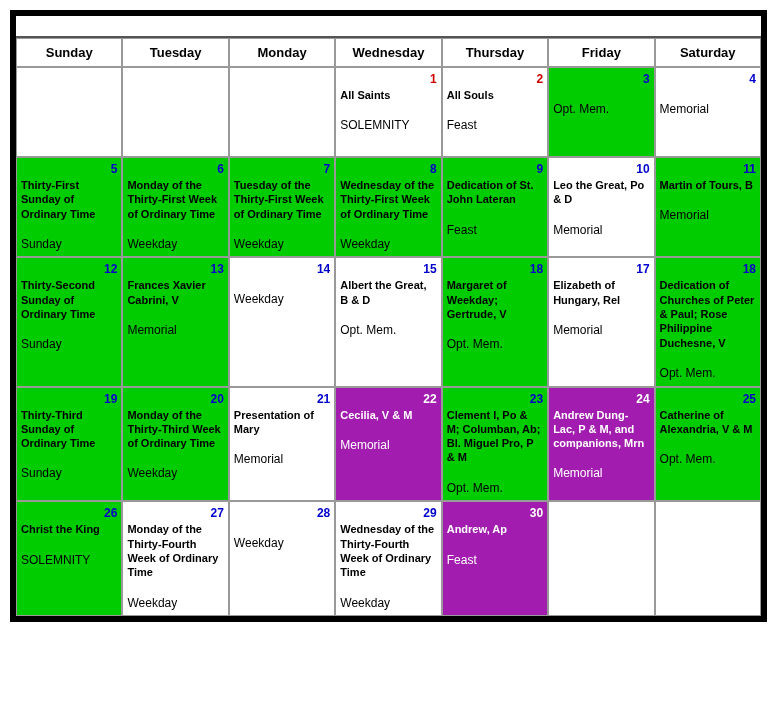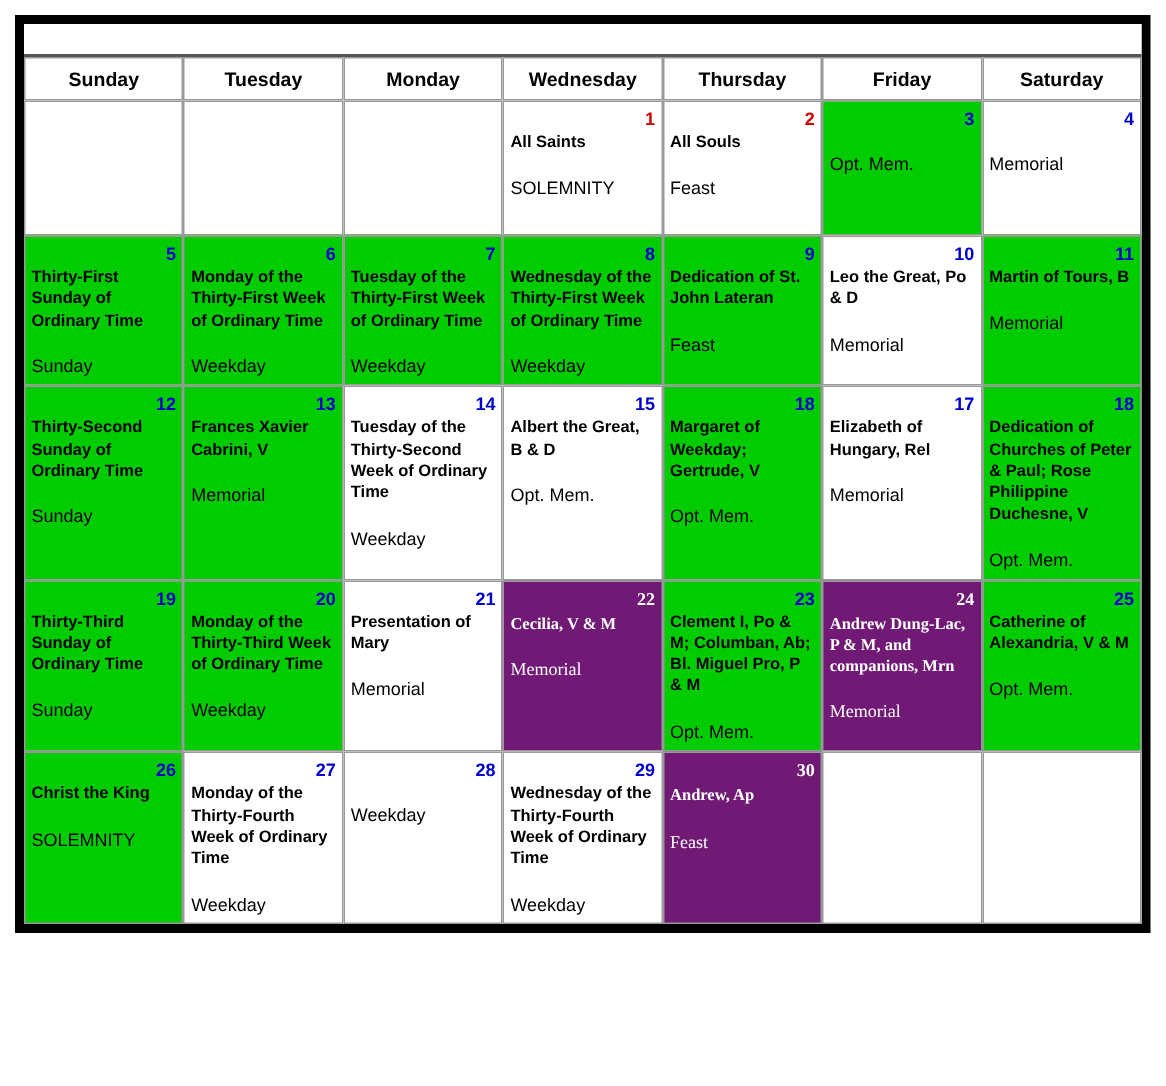--- a/index.html
+++ b/index.html
@@ -5,21 +5,21 @@
     * { box-sizing: border-box; margin: 0; padding: 0; }
     body { font-family: Arial, sans-serif; background: #fff; display: flex; justify-content: center; align-items: flex-start; padding: 10px; }
     .calendar-wrapper { border: 6px solid #000000; width: 760px; }
     .calendar-title { text-align: center; font-size: 22px; font-weight: bold; padding: 10px; background: #fff; border-bottom: 2px solid #555; }
     .calendar-grid { display: grid; grid-template-columns: repeat(7, 1fr); }
     .day-header { background: #fff; border: 1px solid #999; text-align: center; font-weight: bold; padding: 6px 2px; font-size: 13px; }
     .day-cell { border: 1px solid #999; padding: 4px; vertical-align: top; min-height: 90px; font-size: 11px; }
     .day-cell.empty { background: #fff; }
     .day-cell.white { background: #fff; }
     .day-cell.green { background: #00cc00; }
-    .day-cell.red { background: #701a75; color: #fff; font-family: Liberation Serif, serif; }
+    .day-cell.red { background: #a21caf; color: #fff; }
     .day-num { font-size: 12px; font-weight: bold; color: #0000cc; display: block; text-align: right; margin-bottom: 2px; }
     .day-cell.red .day-num { color: #fff; }
     .day-name { font-size: 11px; font-weight: bold; display: block; line-height: 1.3; }
     .day-type { font-size: 12px; display: block; line-height: 1.3; margin-top: 16px; }
     .red-text { color: #cc0000; }
   </style>
 </head>
 <body>
 
 <div class="calendar-wrapper">
@@ -94,21 +94,20 @@
         <span class="day-name">Thirty-Second Sunday of Ordinary Time</span>
         <span class="day-type">Sunday</span>
       </div>
       <div class="day-cell green">
         <span class="day-num">13</span>
         <span class="day-name">Frances Xavier Cabrini, V</span>
         <span class="day-type">Memorial</span>
       </div>
       <div class="day-cell white">
         <span class="day-num">14</span>
-        <span class="day-name">Tuesday of the Thirty-Second Week of Ordinary Time</span>
         <span class="day-type">Weekday</span>
       </div>
       <div class="day-cell white">
         <span class="day-num">15</span>
         <span class="day-name">Albert the Great, B &amp; D</span>
         <span class="day-type">Opt. Mem.</span>
       </div>
       <div class="day-cell green">
         <span class="day-num">18</span>
         <span class="day-name">Margaret of Weekday; Gertrude, V</span>

